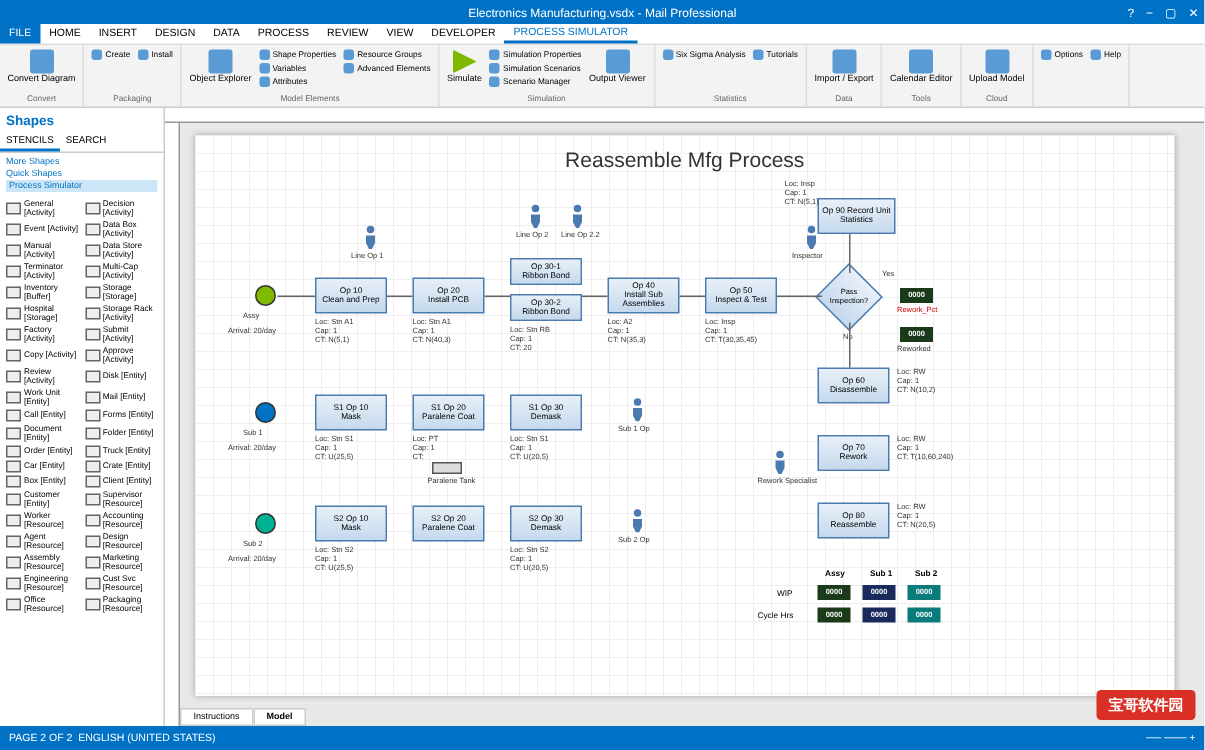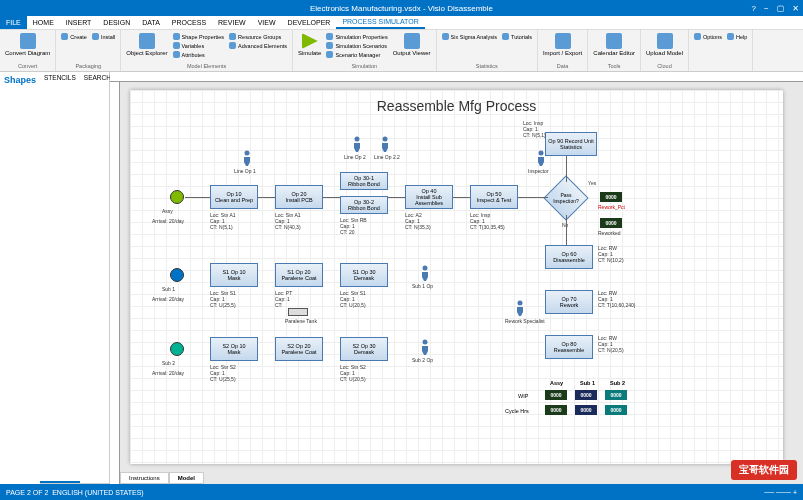--- a/index.html
+++ b/index.html
@@ -14,21 +14,21 @@
 .ribbon{height:42px;background:#f3f3f3;border-bottom:1px solid #ccc;display:flex;font-size:6px}
 .rgroup{border-right:1px solid #ddd;padding:2px 4px;display:flex;flex-direction:column;justify-content:space-between}
 .rgroup .items{display:flex;gap:3px;flex:1;align-items:flex-start;flex-wrap:wrap}
 .rgroup .label{text-align:center;color:#666;font-size:5.5px}
 .ritem{display:flex;flex-direction:column;align-items:center;gap:1px;cursor:pointer;padding:1px}
 .ritem .ico{width:12px;height:12px;background:#5b9bd5;border-radius:2px}
 .ritem.small{flex-direction:row;font-size:5.5px;gap:2px}
 .ritem.small .ico{width:7px;height:7px}
 .ritem.big .ico{width:16px;height:16px}
 .main{display:flex;height:412px}
-.shapes-panel{width:110px;background:#fff;border-right:1px solid #ccc;display:flex;flex-direction:row}
+.shapes-panel{width:110px;background:#fff;border-right:1px solid #ccc;display:flex;flex-direction:column}
 .shapes-hdr{padding:3px 4px;font-size:9px;color:#0072c6;font-weight:600}
 .shapes-tabs{display:flex;border-bottom:1px solid #ccc;font-size:6.5px}
 .shapes-tabs span{padding:2px 4px;cursor:pointer}
 .shapes-tabs span.active{border-bottom:2px solid #0072c6}
 .shapes-links{padding:2px 4px;font-size:6px;color:#0072c6}
 .shapes-links div{padding:1px 0;cursor:pointer}
 .shapes-links .sel{background:#cde6f7;padding:1px 2px}
 .stencil-list{flex:1;overflow:hidden;padding:2px}
 .stencil-row{display:flex}
 .stencil-item{width:50%;display:flex;align-items:center;gap:2px;padding:1px 2px;font-size:5.5px;cursor:pointer}
@@ -58,21 +58,21 @@
 .tablabel{position:absolute;font-size:5.5px;text-align:center}
 .statusbar{height:16px;background:#0072c6;color:#fff;display:flex;align-items:center;font-size:7px;padding:0 6px;justify-content:space-between}
 .watermark{position:absolute;right:6px;bottom:20px;background:#d93025;color:#fff;font-size:10px;font-weight:bold;padding:3px 8px;border-radius:3px}
 .page-tabs{position:absolute;bottom:0;left:10px;display:flex;font-size:6px}
 .page-tabs span{padding:2px 8px;background:#fff;border:1px solid #ccc;cursor:pointer}
 </style>
 </head>
 <body>
 
 <div class="titlebar">
-  <span>Electronics Manufacturing.vsdx - Visio Disassemble</span>
+  <span>Electronics Manufacturing.vsdx - Mail Professional</span>
   <div class="wincontrols">
     <span>?</span>
     <span>−</span>
     <span>▢</span>
     <span>✕</span>
   </div>
 </div>
 
 <div class="menubar">
   <div class="tab file">FILE</div>

